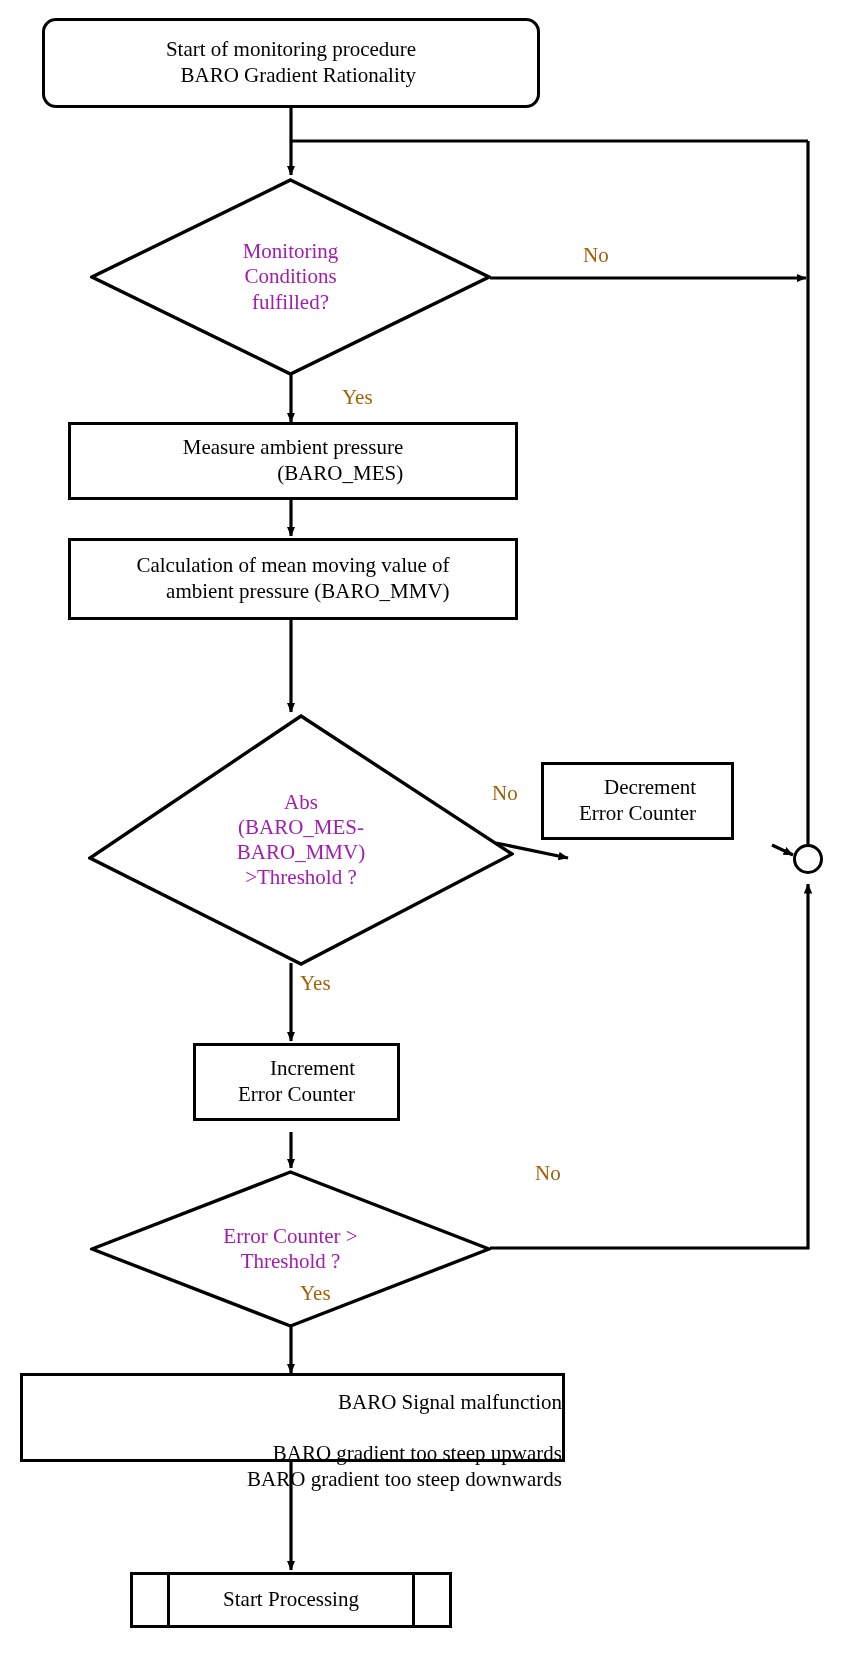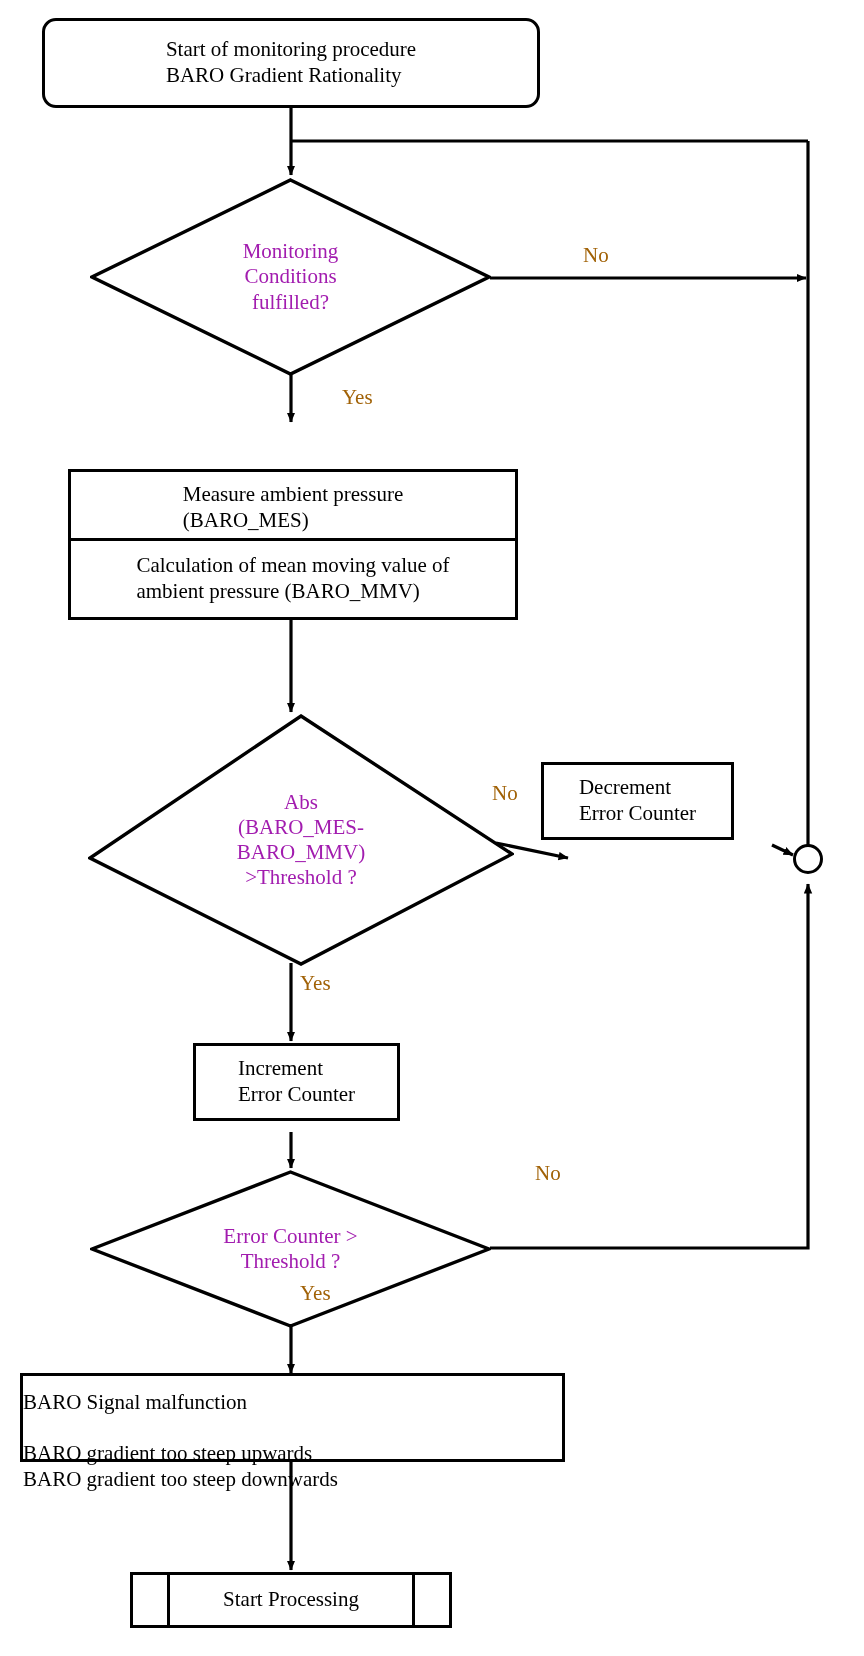--- a/index.html
+++ b/index.html
@@ -25,21 +25,21 @@
     width: 864px;
     height: 1656px;
     pointer-events: none;
   }
   .node {
     position: absolute;
     box-sizing: border-box;
     display: flex;
     align-items: center;
     justify-content: center;
-    text-align: left;
+    text-align: right;
     color: #000000;
     line-height: 1.22;
     white-space: pre-line;
   }
   .terminator {
     border: 3px solid #000000;
     border-radius: 14px;
     background: #ffffff;
     font-size: 21px;
   }
@@ -156,21 +156,21 @@
       <polygon points="200.5,2 399,99 200.5,196 2,99" fill="#ffffff" stroke="#000000" stroke-width="3.4"></polygon>
     </svg>
     <div class="decision-label">Monitoring
 Conditions
 fulfilled?</div>
   </div>
 
   <div class="edge-label" style="left:583px; top:220px;">No</div>
   <div class="edge-label" style="left:342px; top:362px;">Yes</div>
 
-  <div class="node process" style="left:68px; top:422px; width:450px; height:78px;margin-top:47px;">
+  <div class="node process" style="left:68px; top:422px; width:450px; height:78px;">
     <span>Measure ambient pressure
 (BARO_MES)</span>
   </div>
 
   <div class="node process" style="left:68px; top:538px; width:450px; height:82px;">
     <span>Calculation of mean moving value of
 ambient pressure (BARO_MMV)</span>
   </div>
 
   <div class="decision-wrap" style="left:88px; top:714px; width:426px; height:252px;">

